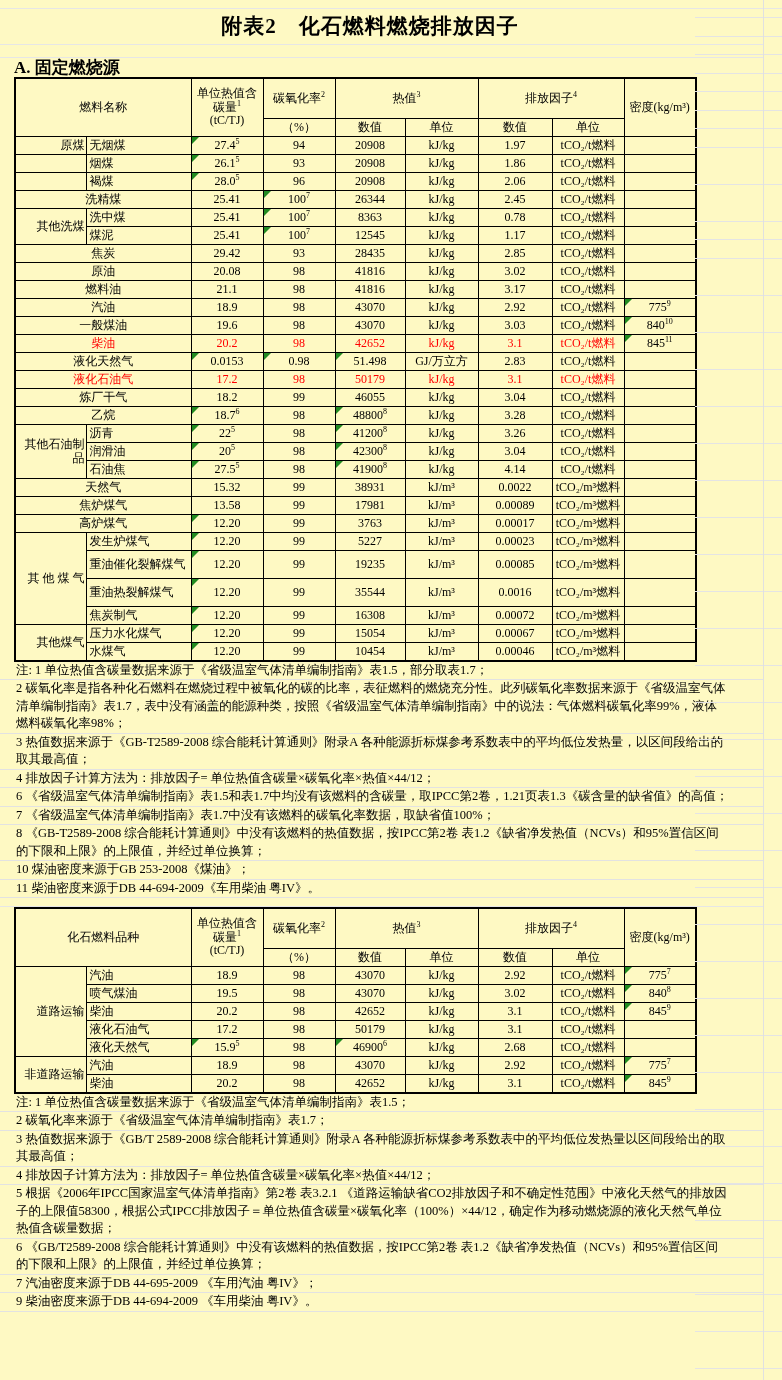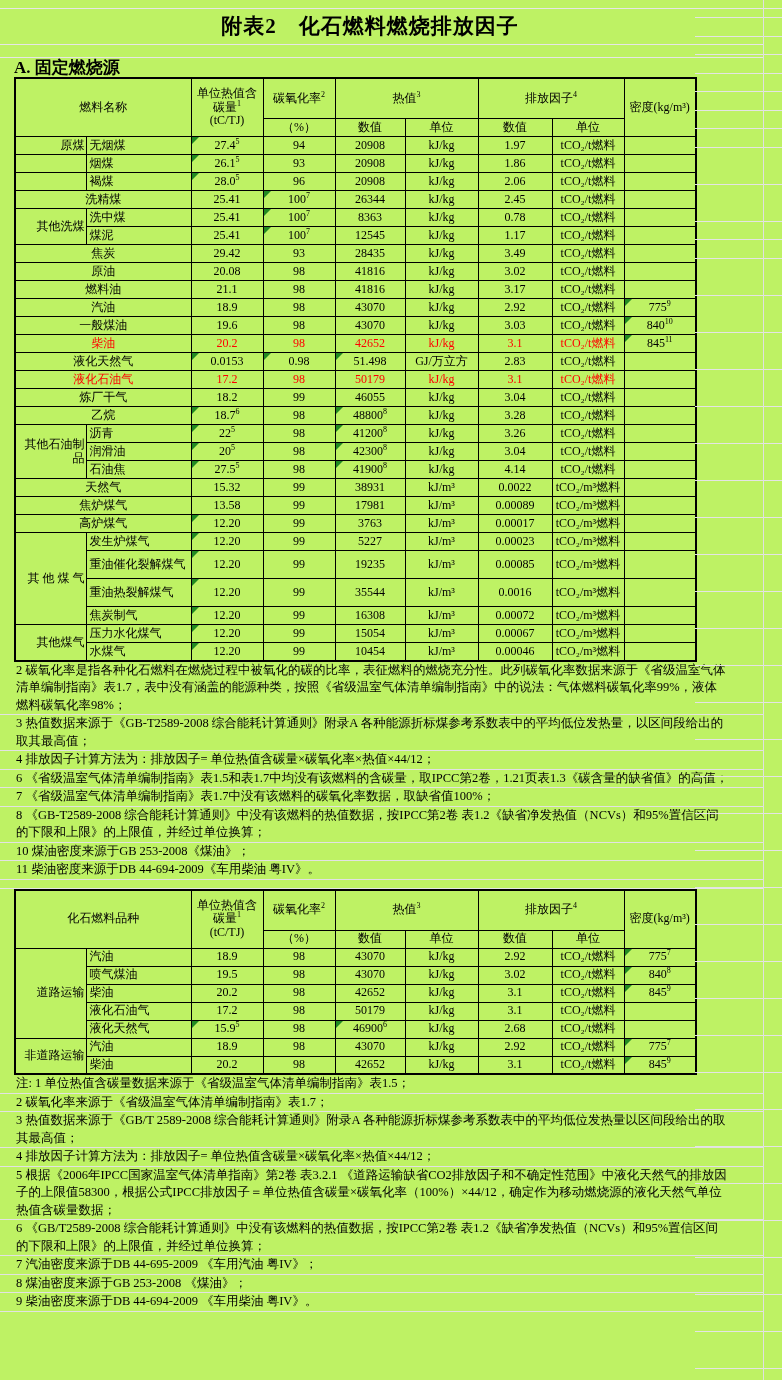--- a/index.html
+++ b/index.html
@@ -1,17 +1,17 @@
 <!DOCTYPE html>
 <html style="--red: #ff0000; --green: #228b22;"><head>
 <meta charset="utf-8">
 <style>
   html,body{margin:0;padding:0;background:#fff;}
   .sheet{
-    position:relative;width:782px;height:1380px;overflow:hidden;background:#bef264;
+    position:relative;width:782px;height:1380px;overflow:hidden;background:#fef9c3;
     font-family:"Liberation Serif","DejaVu Serif",serif;color:#000;
   }
   
   .gridstrip{position:absolute;left:695px;top:0;width:87px;height:100%;
     background:repeating-linear-gradient(to bottom,transparent 0,transparent 17.5px,#e4e4e4 17.5px,#e4e4e4 18.5px);}
   .gridv{position:absolute;left:763px;top:0;width:1px;height:100%;background:#e0e0e0;}
   .topline{height:8px;border-bottom:1px solid #e6e6e6;}
   .title{height:35px;line-height:35px;text-align:center;font-size:21px;font-weight:bold;width:740px;letter-spacing:1px;}
   .gridgap{height:12px;border-top:1px solid #e6e6e6;border-bottom:1px solid #e6e6e6;width:763px;}
   .seclabel{height:19px;line-height:19px;font-size:17px;font-weight:bold;padding-left:14px;}
@@ -139,21 +139,21 @@
           <td>1.17</td>
           <td>tCO₂/t燃料</td>
           <td></td>
         </tr>
         <tr>
           <td colspan="2">焦炭</td>
           <td>29.42</td>
           <td>93</td>
           <td>28435</td>
           <td>kJ/kg</td>
-          <td>3.49</td>
+          <td>2.85</td>
           <td>tCO₂/t燃料</td>
           <td></td>
         </tr>
         <tr>
           <td colspan="2">原油</td>
           <td>20.08</td>
           <td>98</td>
           <td>41816</td>
           <td>kJ/kg</td>
           <td>3.02</td>
@@ -359,20 +359,21 @@
           <td>99</td>
           <td>10454</td>
           <td>kJ/m³</td>
           <td>0.00046</td>
           <td>tCO₂/m³燃料</td>
           <td></td>
         </tr>
       </tbody>
     </table>
   <div class="notes" id="notesA">
+      <div class="note">注: 1 单位热值含碳量数据来源于《省级温室气体清单编制指南》表1.5，部分取表1.7；</div>
       <div class="note">2 碳氧化率是指各种化石燃料在燃烧过程中被氧化的碳的比率，表征燃料的燃烧充分性。此列碳氧化率数据来源于《省级温室气体清单编制指南》表1.7，表中没有涵盖的能源种类，按照《省级温室气体清单编制指南》中的说法：气体燃料碳氧化率99%，液体燃料碳氧化率98%；</div>
       <div class="note">3 热值数据来源于《GB-T2589-2008 综合能耗计算通则》附录A 各种能源折标煤参考系数表中的平均低位发热量，以区间段给出的取其最高值；</div>
       <div class="note">4 排放因子计算方法为：排放因子= 单位热值含碳量×碳氧化率×热值×44/12；</div>
       <div class="note">6 《省级温室气体清单编制指南》表1.5和表1.7中均没有该燃料的含碳量，取IPCC第2卷，1.21页表1.3《碳含量的缺省值》的高值；</div>
       <div class="note">7 《省级温室气体清单编制指南》表1.7中没有该燃料的碳氧化率数据，取缺省值100%；</div>
       <div class="note">8 《GB-T2589-2008 综合能耗计算通则》中没有该燃料的热值数据，按IPCC第2卷 表1.2《缺省净发热值（NCVs）和95%置信区间的下限和上限》的上限值，并经过单位换算；</div>
       <div class="note">10 煤油密度来源于GB 253-2008《煤油》；</div>
       <div class="note">11 柴油密度来源于DB 44-694-2009《车用柴油 粤IV》。</div>
     </div>
 
@@ -482,16 +483,15 @@
       </tbody>
     </table>
   <div class="notes" id="notesB">
       <div class="note">注: 1 单位热值含碳量数据来源于《省级温室气体清单编制指南》表1.5；</div>
       <div class="note">2 碳氧化率来源于《省级温室气体清单编制指南》表1.7；</div>
       <div class="note">3 热值数据来源于《GB/T 2589-2008 综合能耗计算通则》附录A 各种能源折标煤参考系数表中的平均低位发热量以区间段给出的取其最高值；</div>
       <div class="note">4 排放因子计算方法为：排放因子= 单位热值含碳量×碳氧化率×热值×44/12；</div>
       <div class="note">5 根据《2006年IPCC国家温室气体清单指南》第2卷 表3.2.1 《道路运输缺省CO2排放因子和不确定性范围》中液化天然气的排放因子的上限值58300，根据公式IPCC排放因子＝单位热值含碳量×碳氧化率（100%）×44/12，确定作为移动燃烧源的液化天然气单位热值含碳量数据；</div>
       <div class="note">6 《GB/T2589-2008 综合能耗计算通则》中没有该燃料的热值数据，按IPCC第2卷 表1.2《缺省净发热值（NCVs）和95%置信区间的下限和上限》的上限值，并经过单位换算；</div>
       <div class="note">7 汽油密度来源于DB 44-695-2009 《车用汽油 粤IV》；</div>
-      <div class="note">8 煤油密度来源于GB 253-2008 《煤油》；</div>
       <div class="note">9 柴油密度来源于DB 44-694-2009 《车用柴油 粤IV》。</div>
     </div>
 </div>
 
 </body></html>

